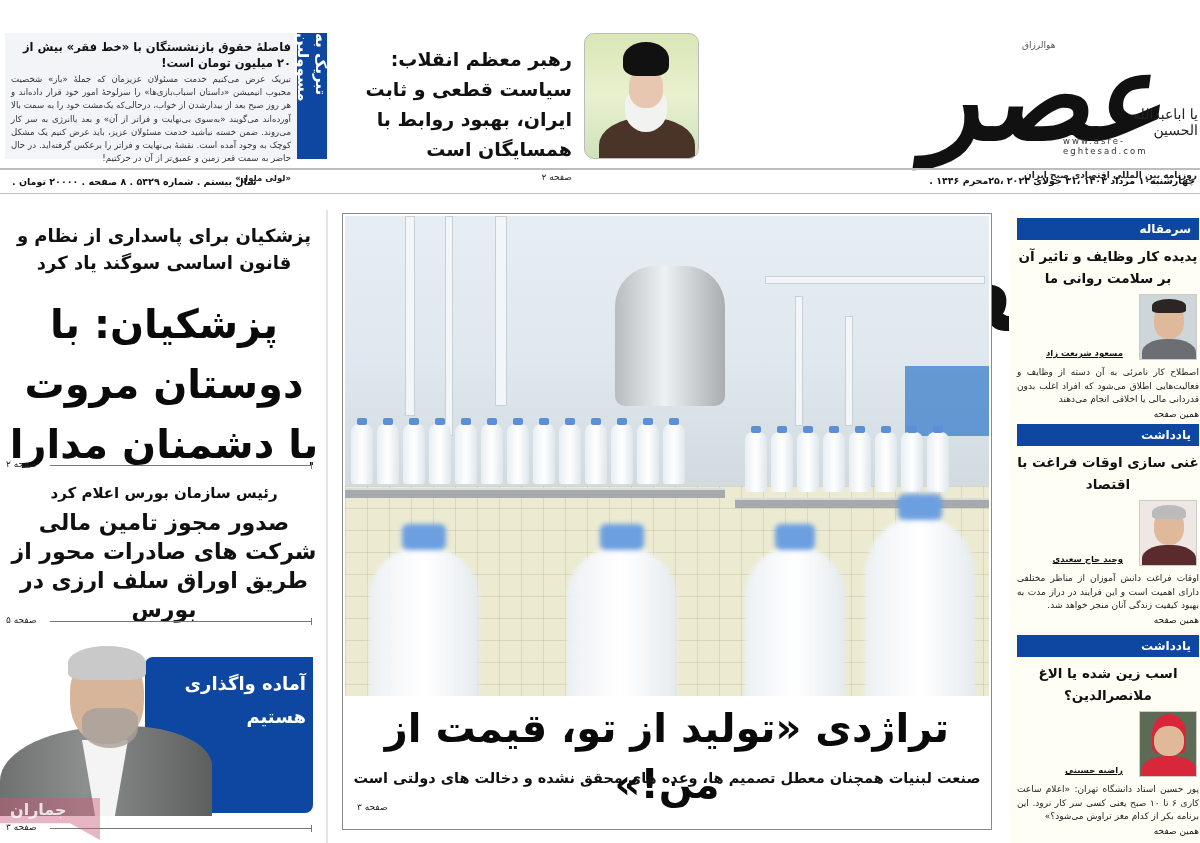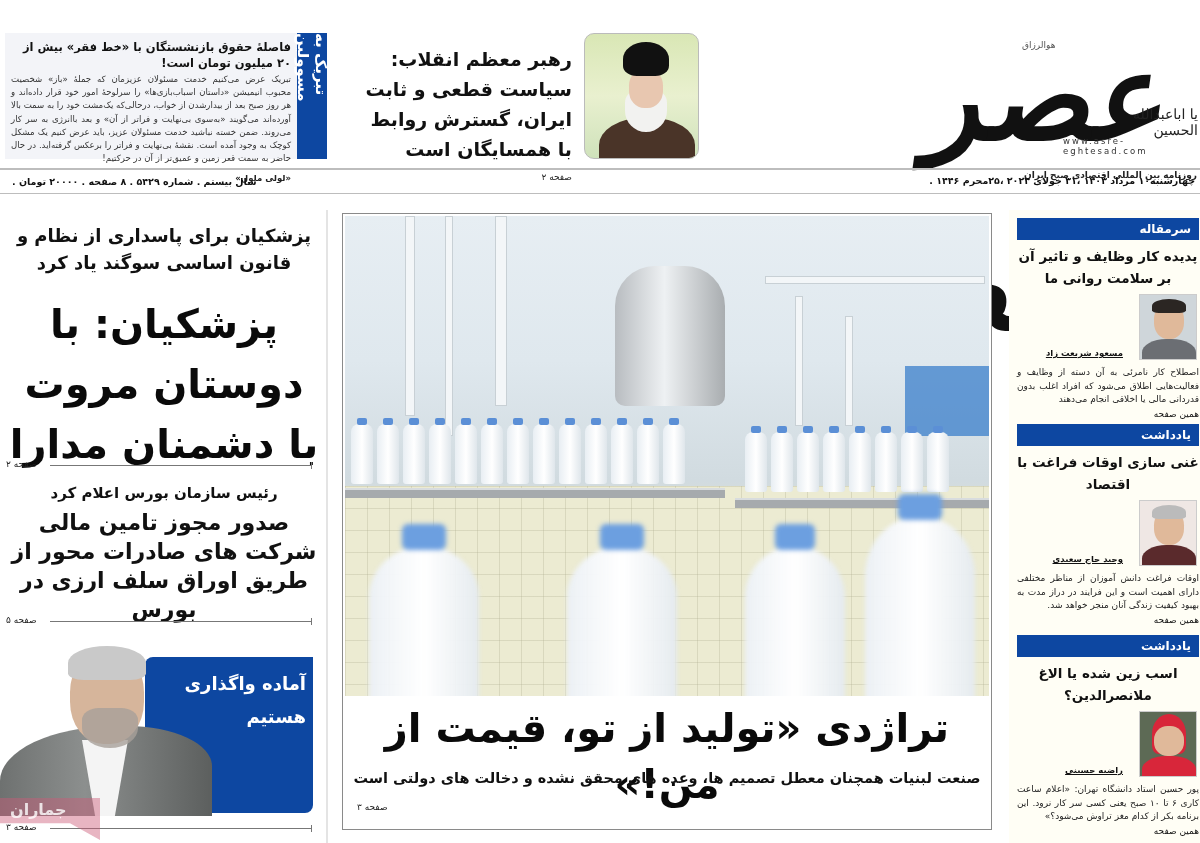--- a/index.html
+++ b/index.html
@@ -104,21 +104,21 @@
   <div class="congrats-box">
     <div class="congrats-tab">تبریک به مسوولین</div>
     <div class="congrats-body">
       <div class="congrats-title">فاصلهٔ حقوق بازنشستگان با «خط فقر» بیش از ۲۰ میلیون تومان است!</div>
       <div class="congrats-text">تبریک عرض می‌کنیم خدمت مسئولان عزیزمان که جملهٔ «باز» شخصیت محبوب انیمیشن «داستان اسباب‌بازی‌ها» را سرلوحهٔ امور خود قرار داده‌اند و هر روز صبح بعد از بیدارشدن از خواب، درحالی‌که یک‌مشت خود را به سمت بالا آورده‌اند می‌گویند «به‌سوی بی‌نهایت و فراتر از آن» و بعد باانرژی به سر کار می‌روند. ضمن خسته نباشید خدمت مسئولان عزیز، باید عرض کنیم یک مشکل کوچک به وجود آمده است. نقشهٔ بی‌نهایت و فراتر را برعکس گرفته‌اید. در حال حاضر به سمت قعر زمین و عمیق‌تر از آن در حرکتیم!</div>
       <div class="congrats-sign">«لولی ملول»</div>
     </div>
   </div>
 
   <div class="leader-text">
-    <div class="leader-headline">رهبر معظم انقلاب: سیاست قطعی و ثابت ایران، گسترش روابط با همسایگان است</div>
+    <div class="leader-headline">رهبر معظم انقلاب: سیاست قطعی و ثابت ایران، بهبود روابط با همسایگان است</div>
     <div class="page-ref">صفحه ۲</div>
   </div>
   <div class="leader-photo">
     <div class="robe"></div>
     <div class="beard"></div>
     <div class="face"></div>
     <div class="turban"></div>
   </div>
 
   <div class="logo">

